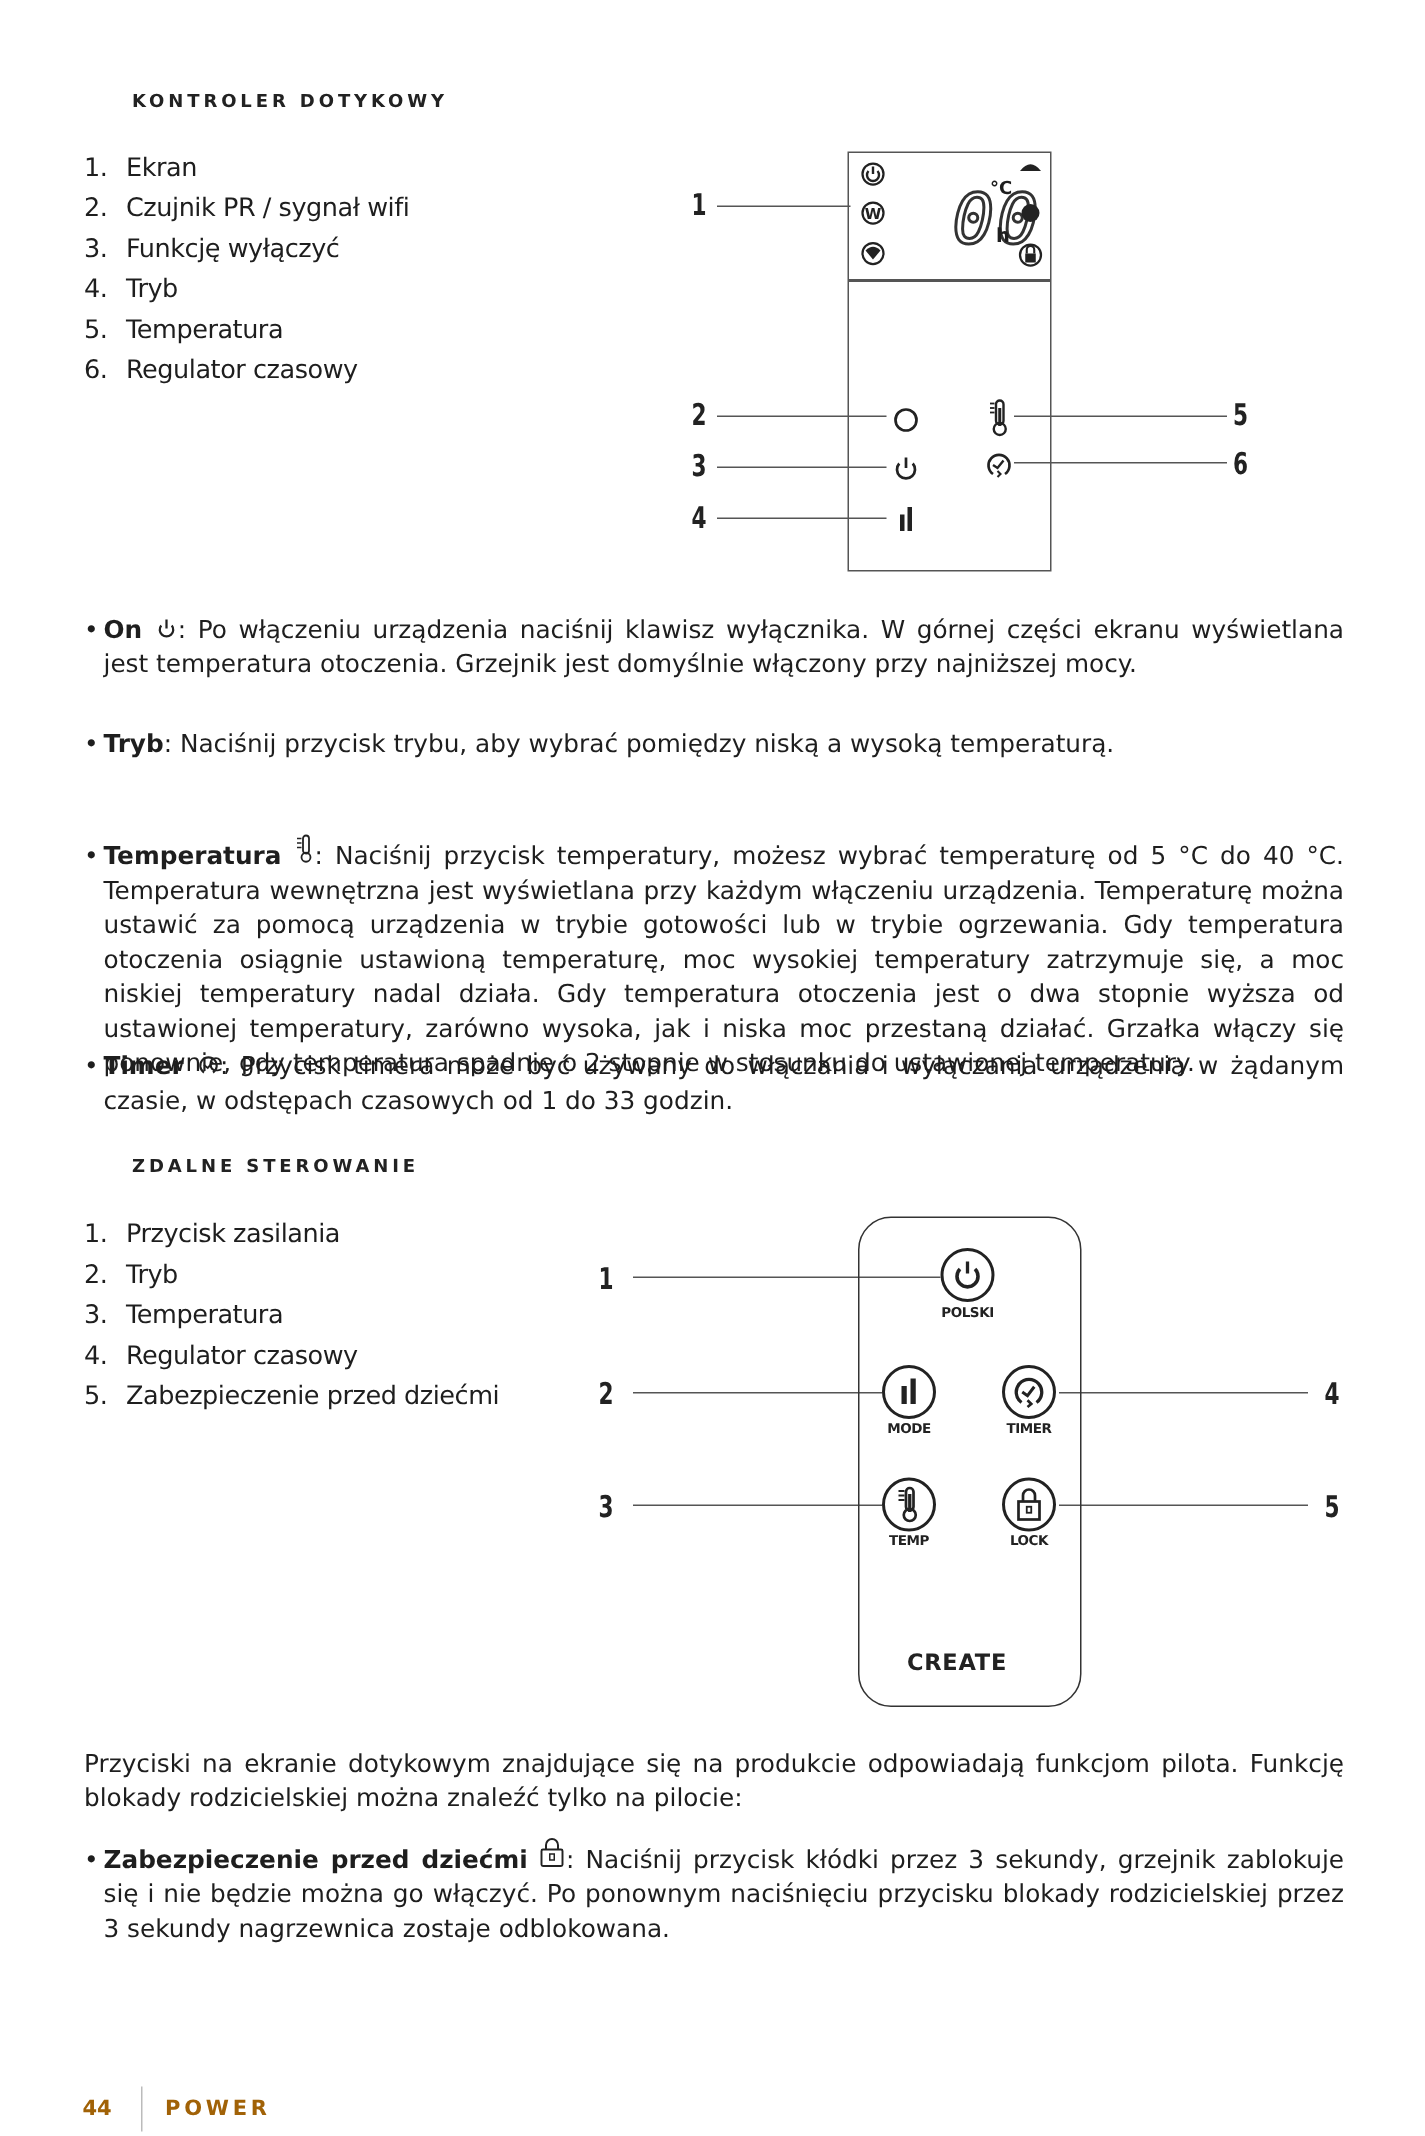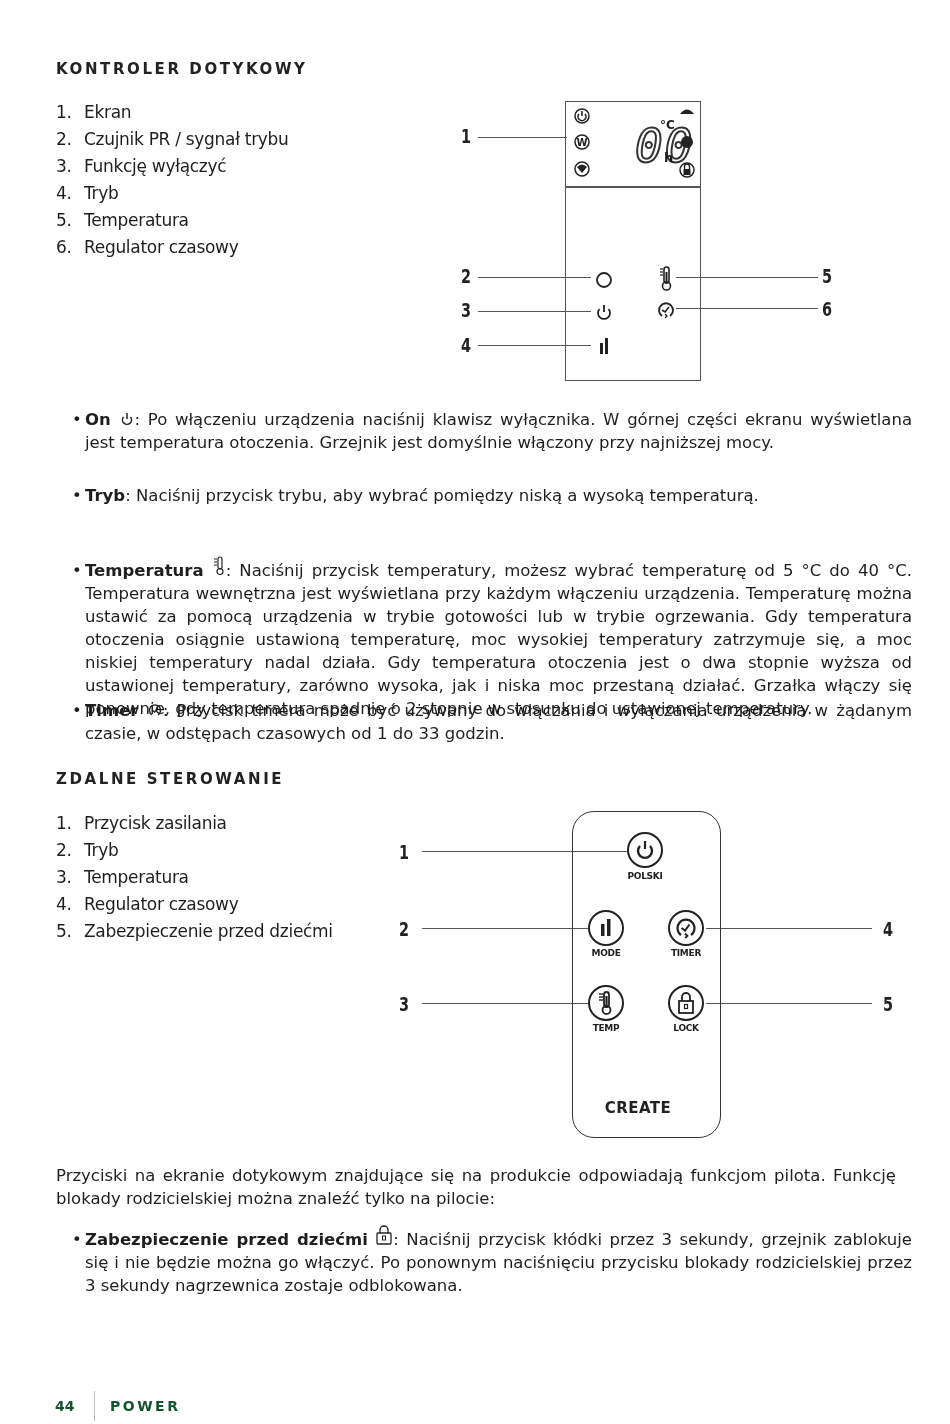--- a/index.html
+++ b/index.html
@@ -7,23 +7,24 @@
   body {
     position: relative;
     font-family: "Liberation Sans", "DejaVu Sans", sans-serif;
     color: #1e1e1e;
     overflow: hidden;
   }
   .abs { position: absolute; }
   .section-title {
     font-family: "DejaVu Sans", sans-serif;
     font-weight: bold;
-    font-size: 15px;
+    font-size: 12px;
     letter-spacing: 2.6px;
     color: #222;
+    margin-left: 32px;
   }
   .num-list {
     list-style: none;
     font-family: "DejaVu Sans", sans-serif;
     font-size: 17px;
     line-height: 27px;
     color: #1e1e1e;
     letter-spacing: -0.3px;
   }
   .num-list li { display: flex; }
@@ -37,21 +38,21 @@
     transform-origin: left center;
   }
   .line { position: absolute; height: 1px; background: #555; }
   .body-text {
     font-family: "DejaVu Sans", sans-serif;
     font-size: 16.5px;
     line-height: 23px;
     color: #1e1e1e;
     text-align: justify;
   }
-  .bullet-block { position: absolute; left: 72px; width: 840px; }
+  .bullet-block { position: absolute; left: 56px; width: 840px; }
   .bullet-block .wrap { padding-left: 13px; text-indent: -13px; }
   .bullet-dot { display: inline-block; width: 13px; text-indent: 0; }
   .bullet-title { font-weight: bold; }
   .inline-icon { display: inline-block; vertical-align: -2px; }
   
   .panel {
     position: absolute; left: 565px; top: 101px; width: 136px; height: 280px;
     border: 1.5px solid #555;
   }
   .panel-divider { position: absolute; left: 0; right: 0; top: 84px; height: 1.5px; background: #555; }
@@ -72,37 +73,37 @@
     position: absolute; font-family: "DejaVu Sans", sans-serif; font-weight: bold;
     font-size: 9px; color: #222; width: 60px; text-align: center; letter-spacing: -0.3px;
   }
   .brand {
     position: absolute; left: 0; right: 17px; top: 287px; text-align: center;
     font-family: "DejaVu Sans", sans-serif; font-weight: bold; font-size: 15px; letter-spacing: 0.5px;
     color: #222;
   }
   .footer {
     position: absolute; top: 1398px; left: 55px;
-    font-family: "DejaVu Sans", sans-serif; font-weight: bold; font-size: 14px; color: #14532d;
+    font-family: "DejaVu Sans", sans-serif; font-weight: bold; font-size: 14px; color: #a16207;
   }
   .footer-sep { position: absolute; left: 94px; top: 1391px; width: 1px; height: 30px; background: #bbb; }
 </style>
 </head>
 <body>
 
 <div class="abs section-title" style="left:56px; top:60px;">KONTROLER DOTYKOWY</div>
 
 <ul class="abs num-list" style="left:56px; top:99px;">
   <li>
       <span class="n">1.</span>
       <span>Ekran</span>
     </li>
   <li>
       <span class="n">2.</span>
-      <span>Czujnik PR / sygnał trybu</span>
+      <span>Czujnik PR / sygnał wifi</span>
     </li>
   <li>
       <span class="n">3.</span>
       <span>Funkcję wyłączyć</span>
     </li>
   <li>
       <span class="n">4.</span>
       <span>Tryb</span>
     </li>
   <li>

